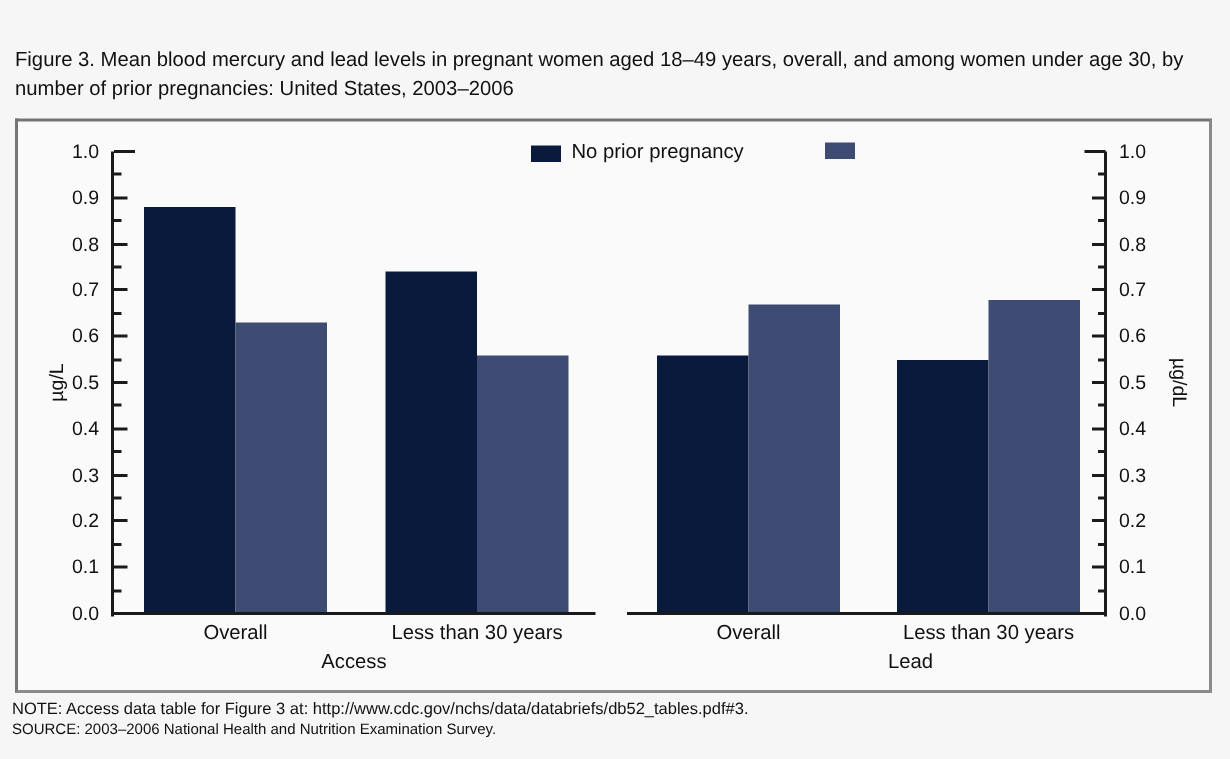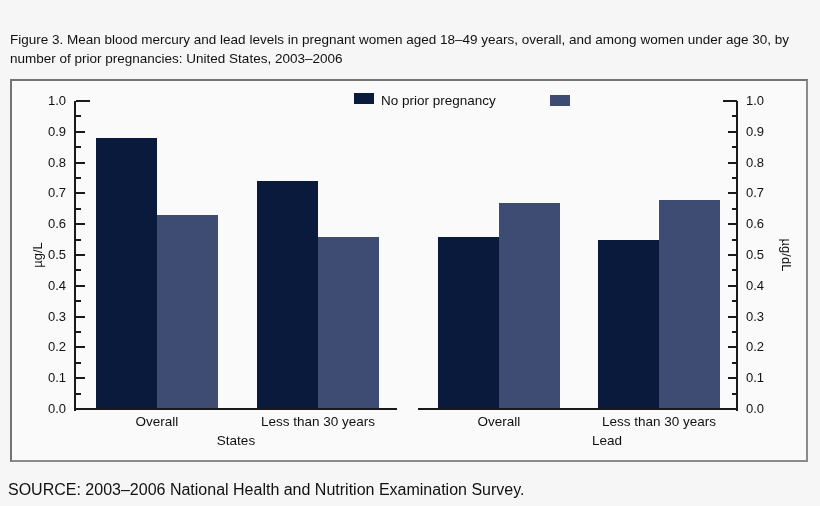--- a/index.html
+++ b/index.html
@@ -15,21 +15,21 @@
   }
   .frame{
     position:absolute;left:10px;top:79px;width:794px;height:379px;
     border:2px solid #747474;background:#fafafa;
     border-bottom-color:#8a8a8a;border-right-color:#8a8a8a;
   }
   .legend{
     position:absolute;left:326px;top:91px;height:18px;
     display:flex;align-items:center;gap:26px;
   }
-  .legend-item{display:flex;align-items:flex-start;gap:7px;padding-left:28px;}
+  .legend-item{display:flex;align-items:flex-end;gap:7px;padding-left:28px;}
   .legend-swatch{width:20px;height:11px;display:inline-block;}
   .legend-label{font-size:13.5px;white-space:nowrap;}
   .axis-line{position:absolute;background:#1a1a1a;}
   .tick{position:absolute;height:2px;background:#1a1a1a;}
   .tick-label{
     position:absolute;font-size:13px;height:16px;line-height:16px;
   }
   .tick-label.left{width:40px;text-align:right;}
   .tick-label.right{width:40px;text-align:left;}
   .y-axis-title{
@@ -44,21 +44,21 @@
     height:16px;line-height:16px;
   }
   .group-label{
     position:absolute;width:170px;text-align:center;font-size:13.5px;
     height:16px;line-height:16px;
   }
   .note{
     position:absolute;left:8px;top:466px;font-size:11px;line-height:1.3;color:#111;
   }
   .source{
-    position:absolute;left:8px;top:480px;font-size:16px;line-height:1.3;color:#111;
+    position:absolute;left:8px;top:480px;font-size:10px;line-height:1.3;color:#111;
   }
 </style>
 </head>
 <body>
 
 <div id="page">
 
   <div class="title">Figure 3. Mean blood mercury and lead levels in pregnant women aged 18–49 years, overall, and among women under age 30, by number of prior pregnancies: United States, 2003–2006</div>
 
   <div class="frame"></div>
@@ -148,18 +148,19 @@
       <div class="tick" style="left: 76px; top: 115px; width: 5px;"></div>
       <div class="tick" style="left: 732px; top: 115px; width: 5px;"></div>
       <div class="tick" style="left: 76px; top: 100px; width: 14px;"></div>
       <div class="tick" style="left: 723px; top: 100px; width: 14px;"></div>
       <div class="tick-label left" style="left: 26px; top: 93px;">1.0</div>
       <div class="tick-label right" style="left: 746px; top: 93px;">1.0</div>
       <div class="cat-label" style="left: 72px; top: 414px;">Overall</div>
       <div class="cat-label" style="left: 233px; top: 414px;">Less than 30 years</div>
       <div class="cat-label" style="left: 414px; top: 414px;">Overall</div>
       <div class="cat-label" style="left: 574px; top: 414px;">Less than 30 years</div>
-      <div class="group-label" style="left: 151px; top: 433px;">States</div>
+      <div class="group-label" style="left: 151px; top: 433px;">Access</div>
       <div class="group-label" style="left: 522px; top: 433px;">Lead</div>
     </div>
 
+  <div class="note">NOTE: Access data table for Figure 3 at: http://www.cdc.gov/nchs/data/databriefs/db52_tables.pdf#3.</div>
   <div class="source">SOURCE: 2003–2006 National Health and Nutrition Examination Survey.</div>
 </div>
 
 </body></html>

